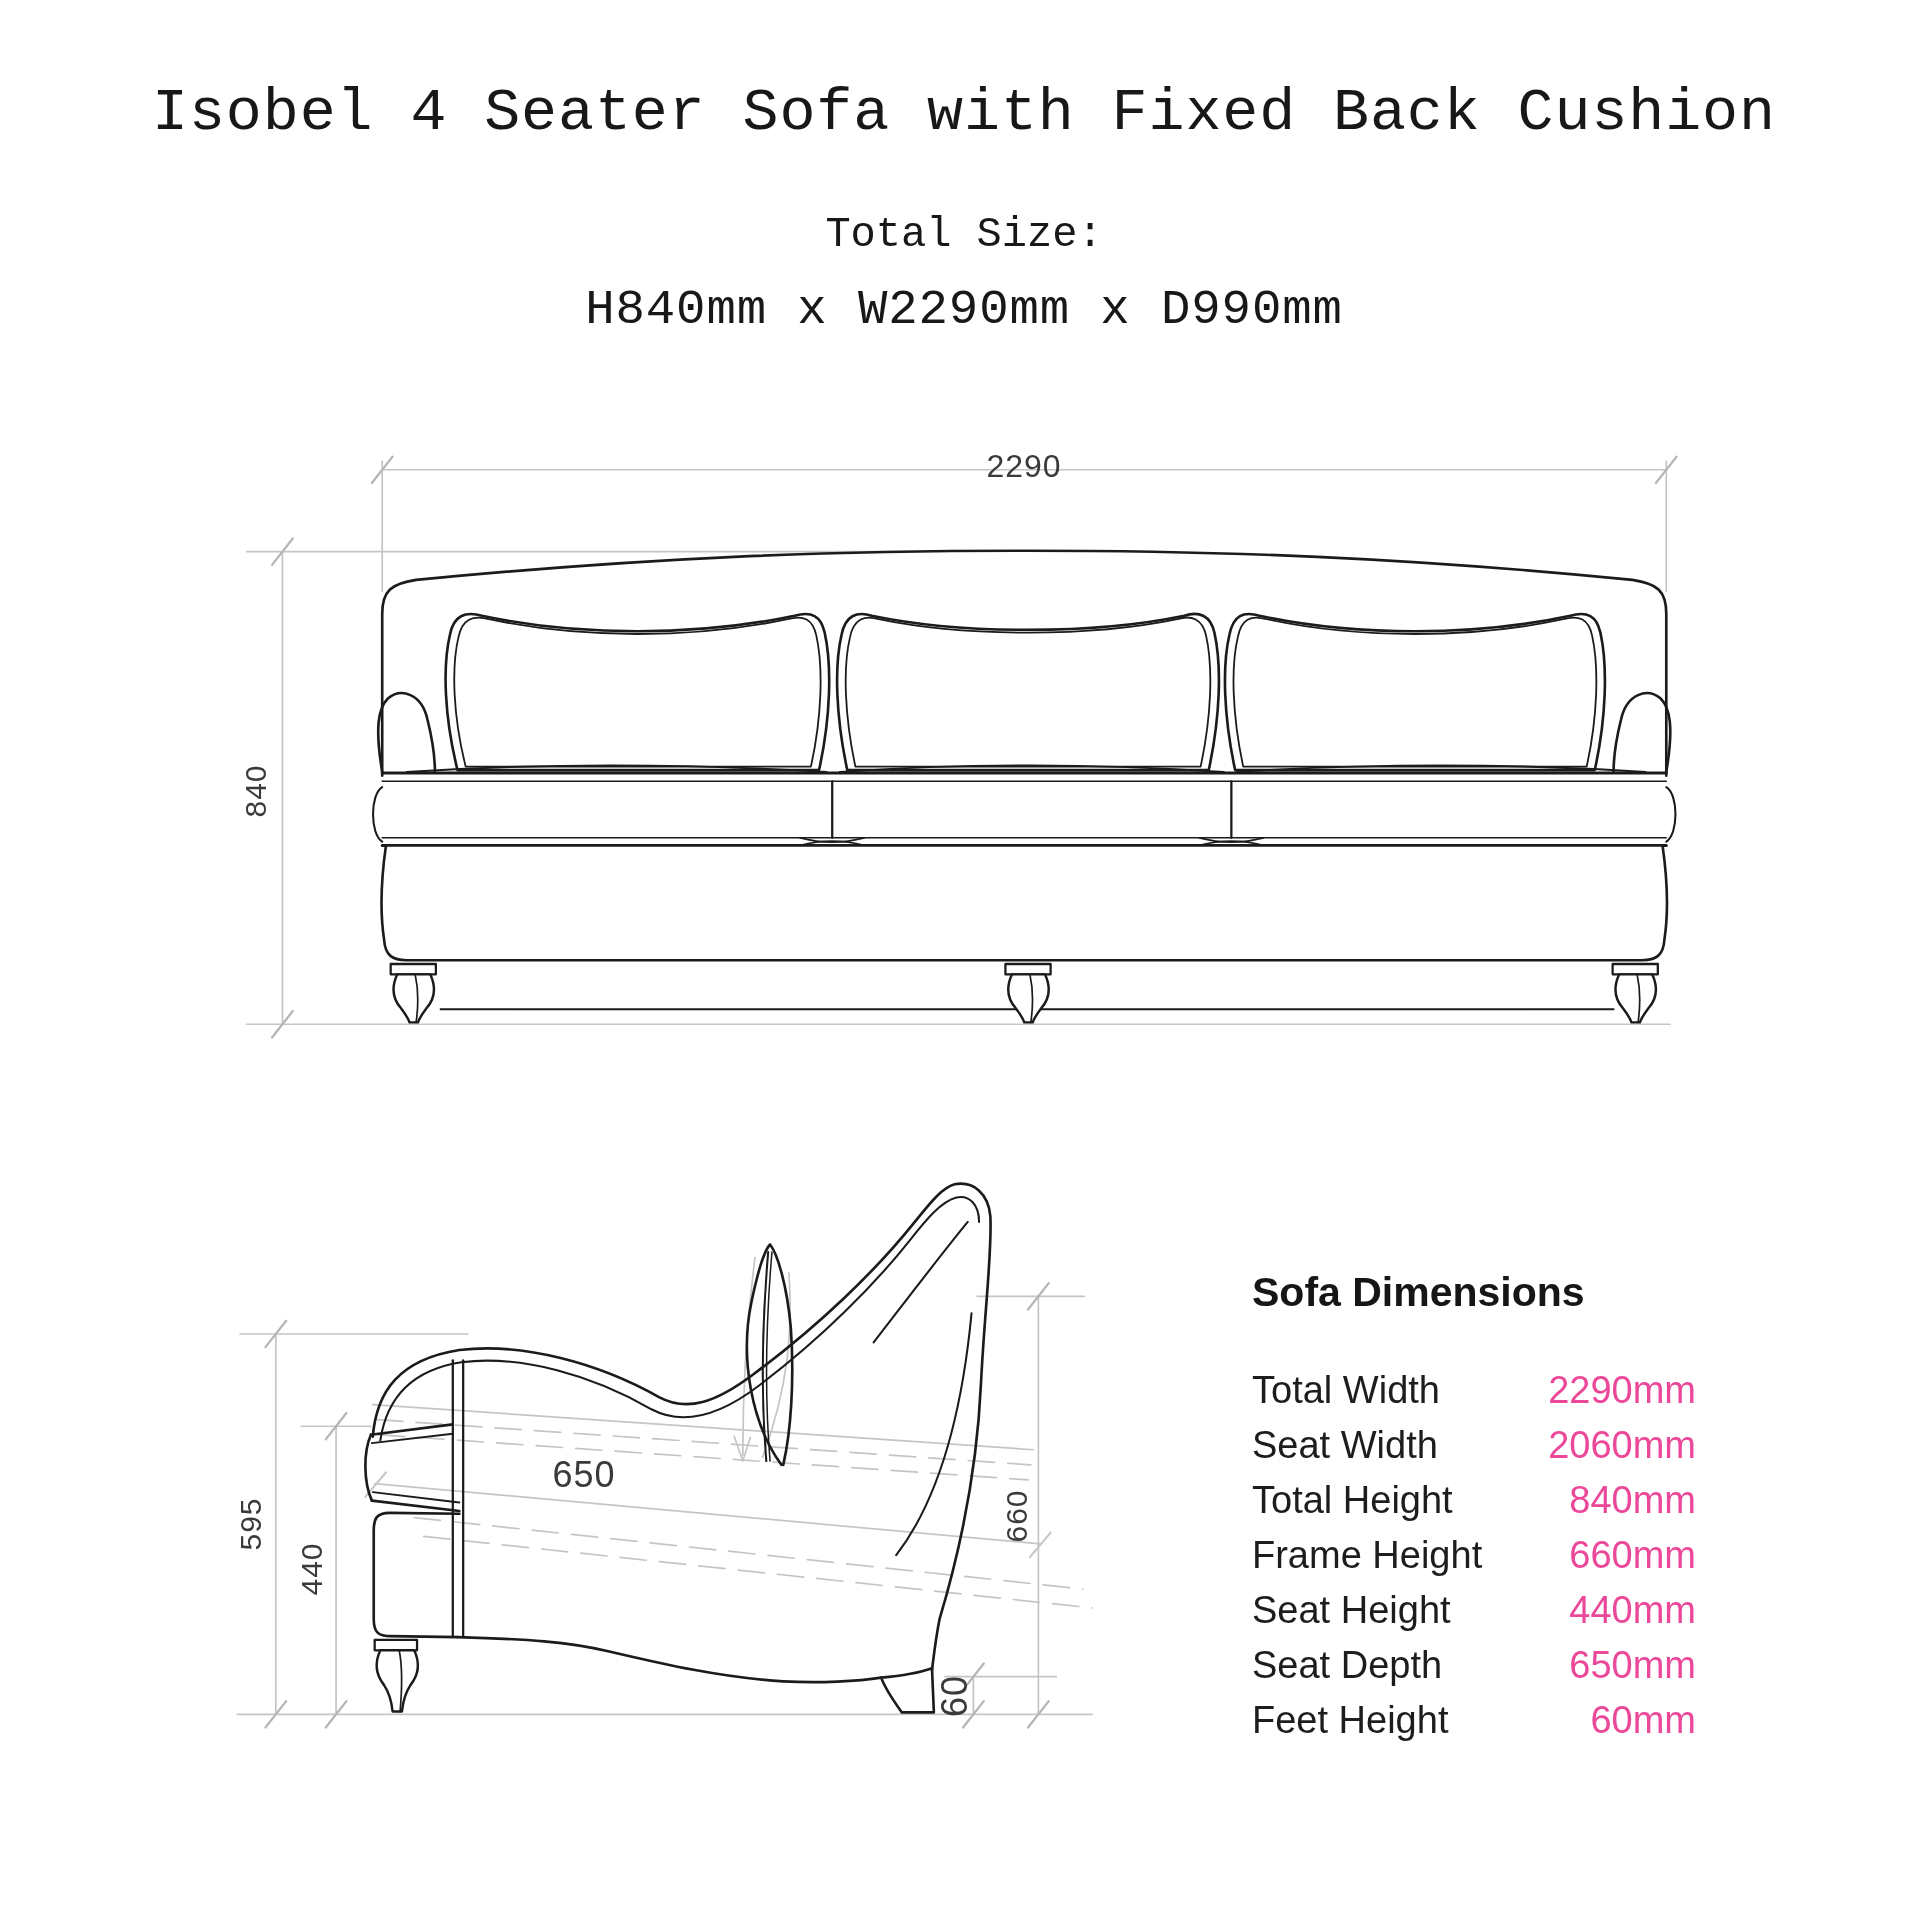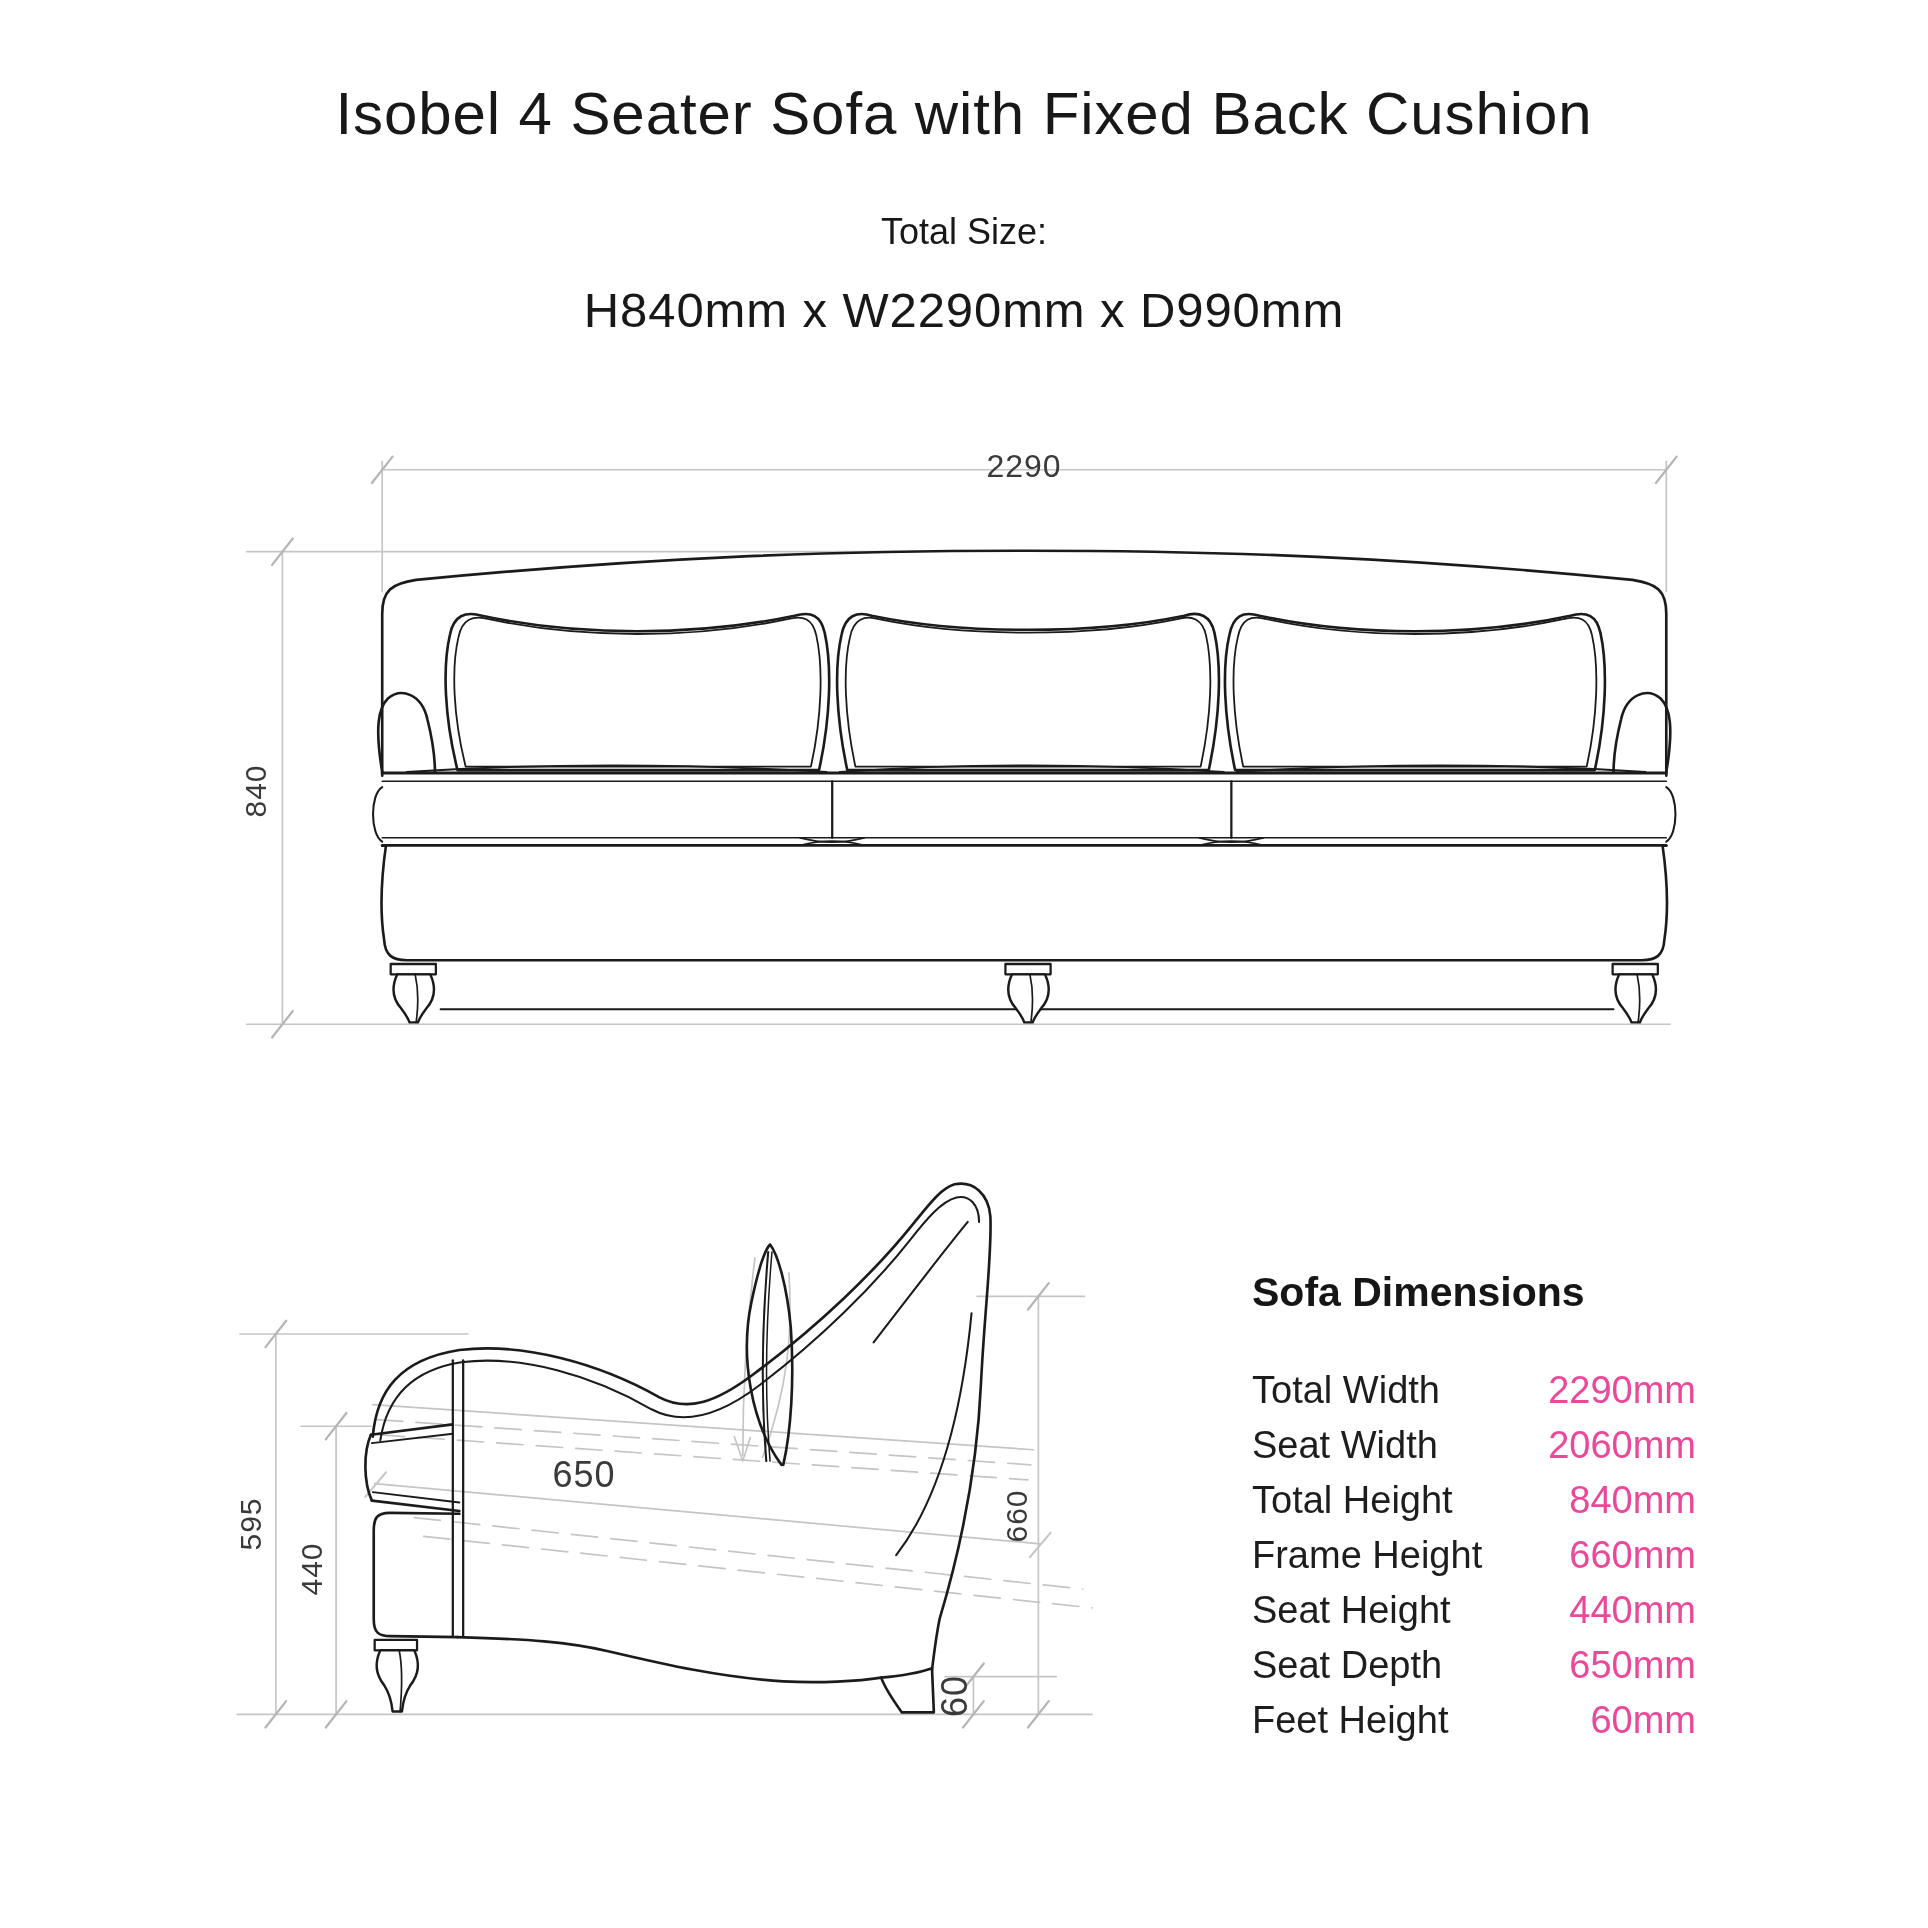--- a/index.html
+++ b/index.html
@@ -1,21 +1,21 @@
 <!DOCTYPE html>
 <html style="font-size:15px"><head>
 <meta charset="utf-8">
 <style>
   html,body{margin:0;padding:0;background:#ffffff;}
   .sheet{position:relative;width:1928px;height:1928px;background:#ffffff;overflow:hidden;
          font-family:"Liberation Sans",sans-serif;color:#1d1d1d;}
   .hdr{position:absolute;left:0;width:1928px;text-align:center;
-       font-family:Liberation Sans, sans-serif;color:#181818;}
+       font-family:Liberation Mono, monospace;color:#181818;}
   .hdr.title{top:79px;font-size:60px;letter-spacing:0.9px;font-weight:400;}
-  .hdr.sub1{top:211px;font-size:36px;}
+  .hdr.sub1{top:211px;font-size:42px;}
   .hdr.sub2{top:282px;font-size:49px;letter-spacing:0.9px;}
   svg.draw{position:absolute;left:0;top:0;width:1928px;height:1928px;}
   .dimlabel{position:absolute;transform:translate(-50%,-50%);font-size:30px;color:#3a3a3a;
             white-space:nowrap;letter-spacing:0.9px;}
   .dimlabel.rot{transform:translate(-50%,-50%) rotate(-90deg);}
   .dimlabel.big{font-size:32px;}
   .dimlabel.sm{font-size:36px;}
   .dims-table{position:absolute;left:1252px;top:1239px;width:444px;margin-top:30px;}
   .dims-table .tbl-title{font-size:41px;font-weight:700;color:#161616;margin-bottom:47px;}
   .dims-table .row{display:flex;justify-content:space-between;align-items:center;

